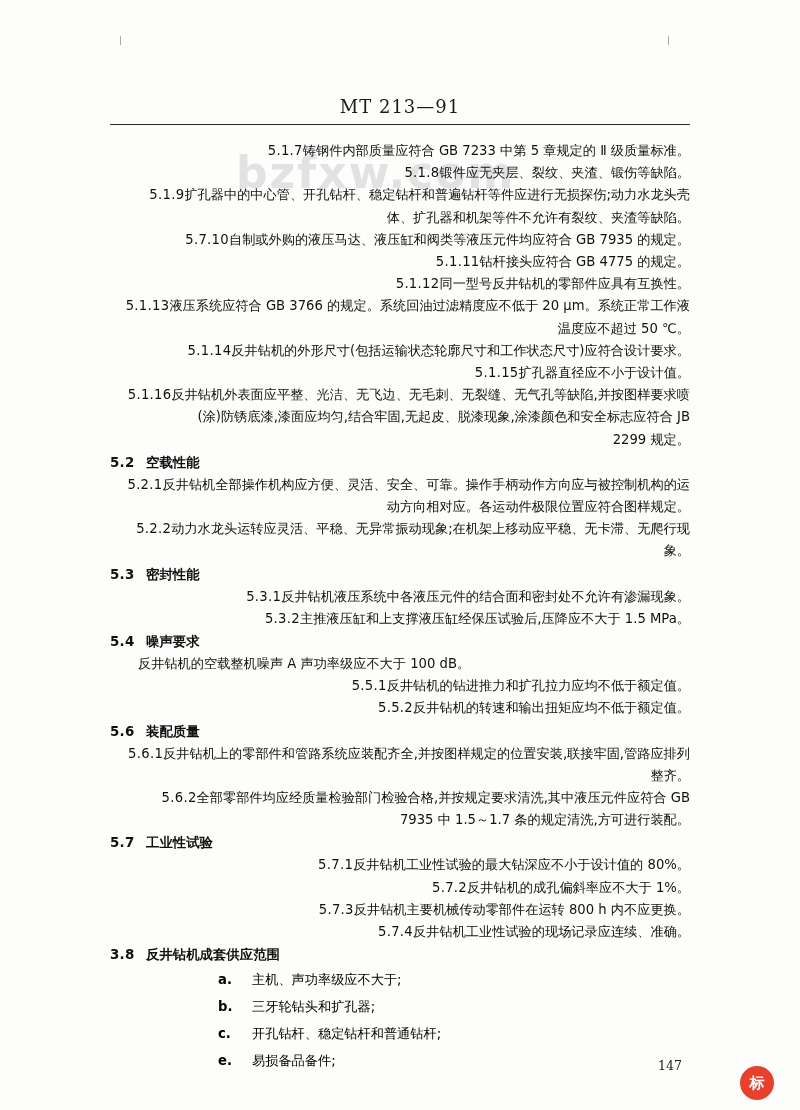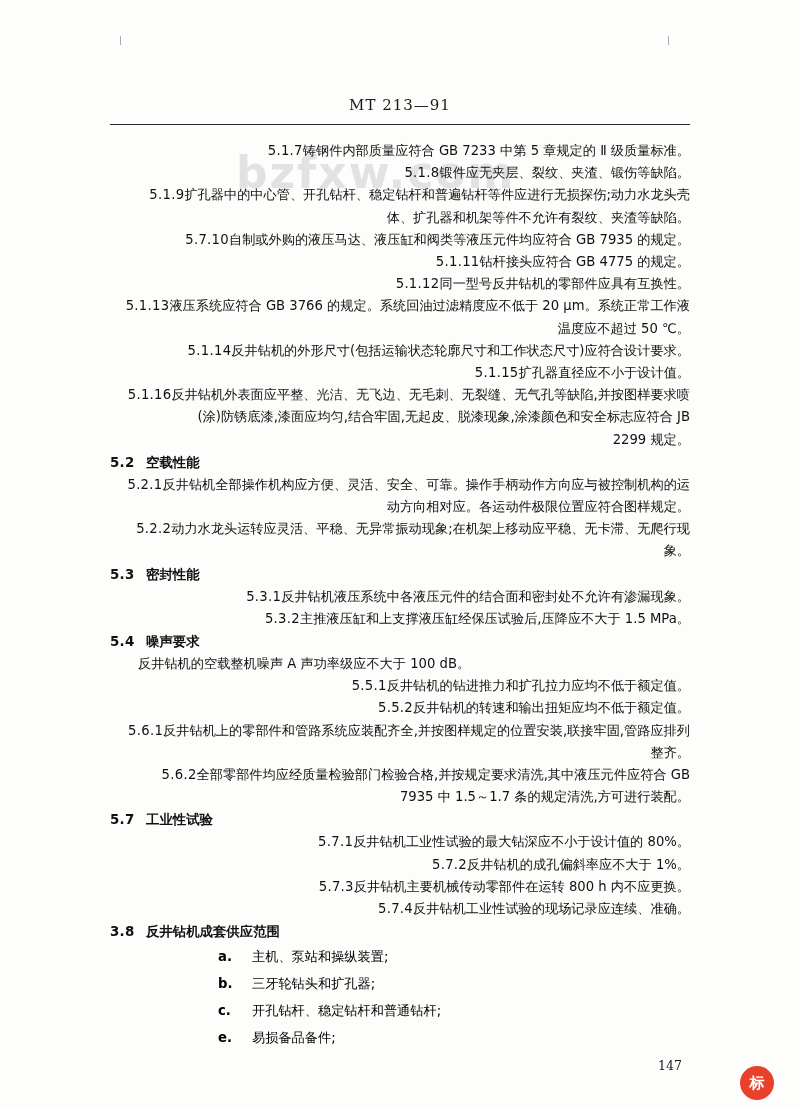--- a/index.html
+++ b/index.html
@@ -23,21 +23,21 @@
     width: 800px;
     height: 1110px;
   }
   
   .header {
     position: absolute;
     left: 110px;
     top: 96px;
     width: 580px;
     text-align: center;
-    font-size: 15px;
+    font-size: 18px;
     letter-spacing: 1px;
     color: #1a1a1a;
     font-family: "DejaVu Serif", "Liberation Serif", serif;
   }
   .header-rule {
     position: absolute;
     left: 110px;
     top: 124px;
     width: 580px;
     height: 1px;
@@ -179,32 +179,33 @@
       <div class="line sec"><span class="num">5.3</span><span>密封性能</span></div>
       <div class="line wrap hang"><span class="num">5.3.1</span><span>反井钻机液压系统中各液压元件的结合面和密封处不允许有渗漏现象。</span></div>
       <div class="line wrap hang"><span class="num">5.3.2</span><span>主推液压缸和上支撑液压缸经保压试验后,压降应不大于 1.5 MPa。</span></div>
 
       <div class="line sec"><span class="num">5.4</span><span>噪声要求</span></div>
       <div class="line indent-body"><span>反井钻机的空载整机噪声 A 声功率级应不大于 100 dB。</span></div>
 
       <div class="line hang"><span class="num">5.5.1</span><span>反井钻机的钻进推力和扩孔拉力应均不低于额定值。</span></div>
       <div class="line hang"><span class="num">5.5.2</span><span>反井钻机的转速和输出扭矩应均不低于额定值。</span></div>
 
+      <div class="line sec"><span class="num">5.6</span><span>装配质量</span></div>
       <div class="line wrap hang"><span class="num">5.6.1</span><span>反井钻机上的零部件和管路系统应装配齐全,并按图样规定的位置安装,联接牢固,管路应排列整齐。</span></div>
       <div class="line wrap hang"><span class="num">5.6.2</span><span>全部零部件均应经质量检验部门检验合格,并按规定要求清洗,其中液压元件应符合 GB 7935 中 1.5～1.7 条的规定清洗,方可进行装配。</span></div>
 
       <div class="line sec"><span class="num">5.7</span><span>工业性试验</span></div>
       <div class="line hang"><span class="num">5.7.1</span><span>反井钻机工业性试验的最大钻深应不小于设计值的 80%。</span></div>
       <div class="line hang"><span class="num">5.7.2</span><span>反井钻机的成孔偏斜率应不大于 1%。</span></div>
       <div class="line hang"><span class="num">5.7.3</span><span>反井钻机主要机械传动零部件在运转 800 h 内不应更换。</span></div>
       <div class="line hang"><span class="num">5.7.4</span><span>反井钻机工业性试验的现场记录应连续、准确。</span></div>
 
       <div class="line sec"><span class="num">3.8</span><span>反井钻机成套供应范围</span></div>
 
-      <div class="list-item"><span class="list-marker">a.</span><span>主机、泵站和操纵装置;</span></div>
+      <div class="list-item"><span class="list-marker">a.</span><span>主机、声功率级应不大于;</span></div>
       <div class="list-item"><span class="list-marker">b.</span><span>三牙轮钻头和扩孔器;</span></div>
       <div class="list-item"><span class="list-marker">c.</span><span>开孔钻杆、稳定钻杆和普通钻杆;</span></div>
       <div class="list-item"><span class="list-marker">e.</span><span>易损备品备件;</span></div>
 
     </div>
 
     <div class="pagenum">147</div>
     <div class="watermark-logo">标</div>
 
   </div>

